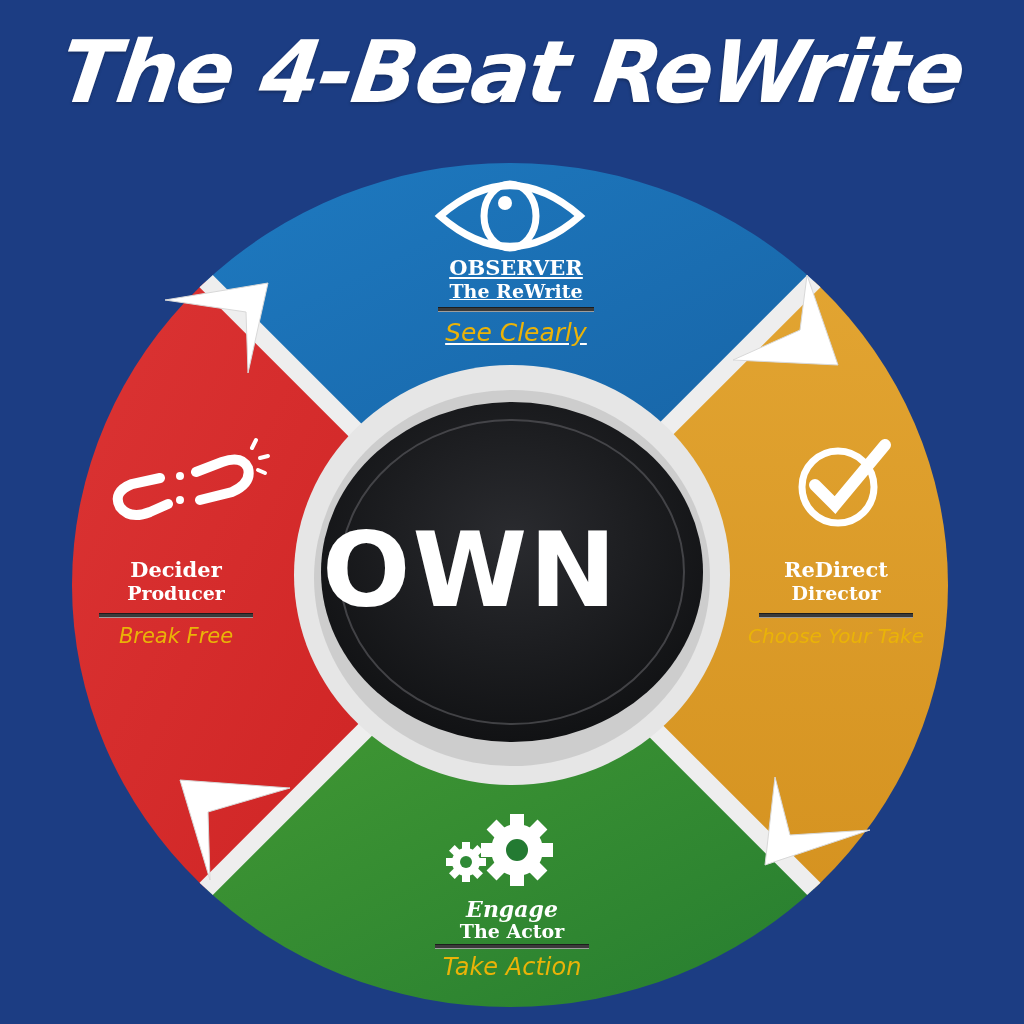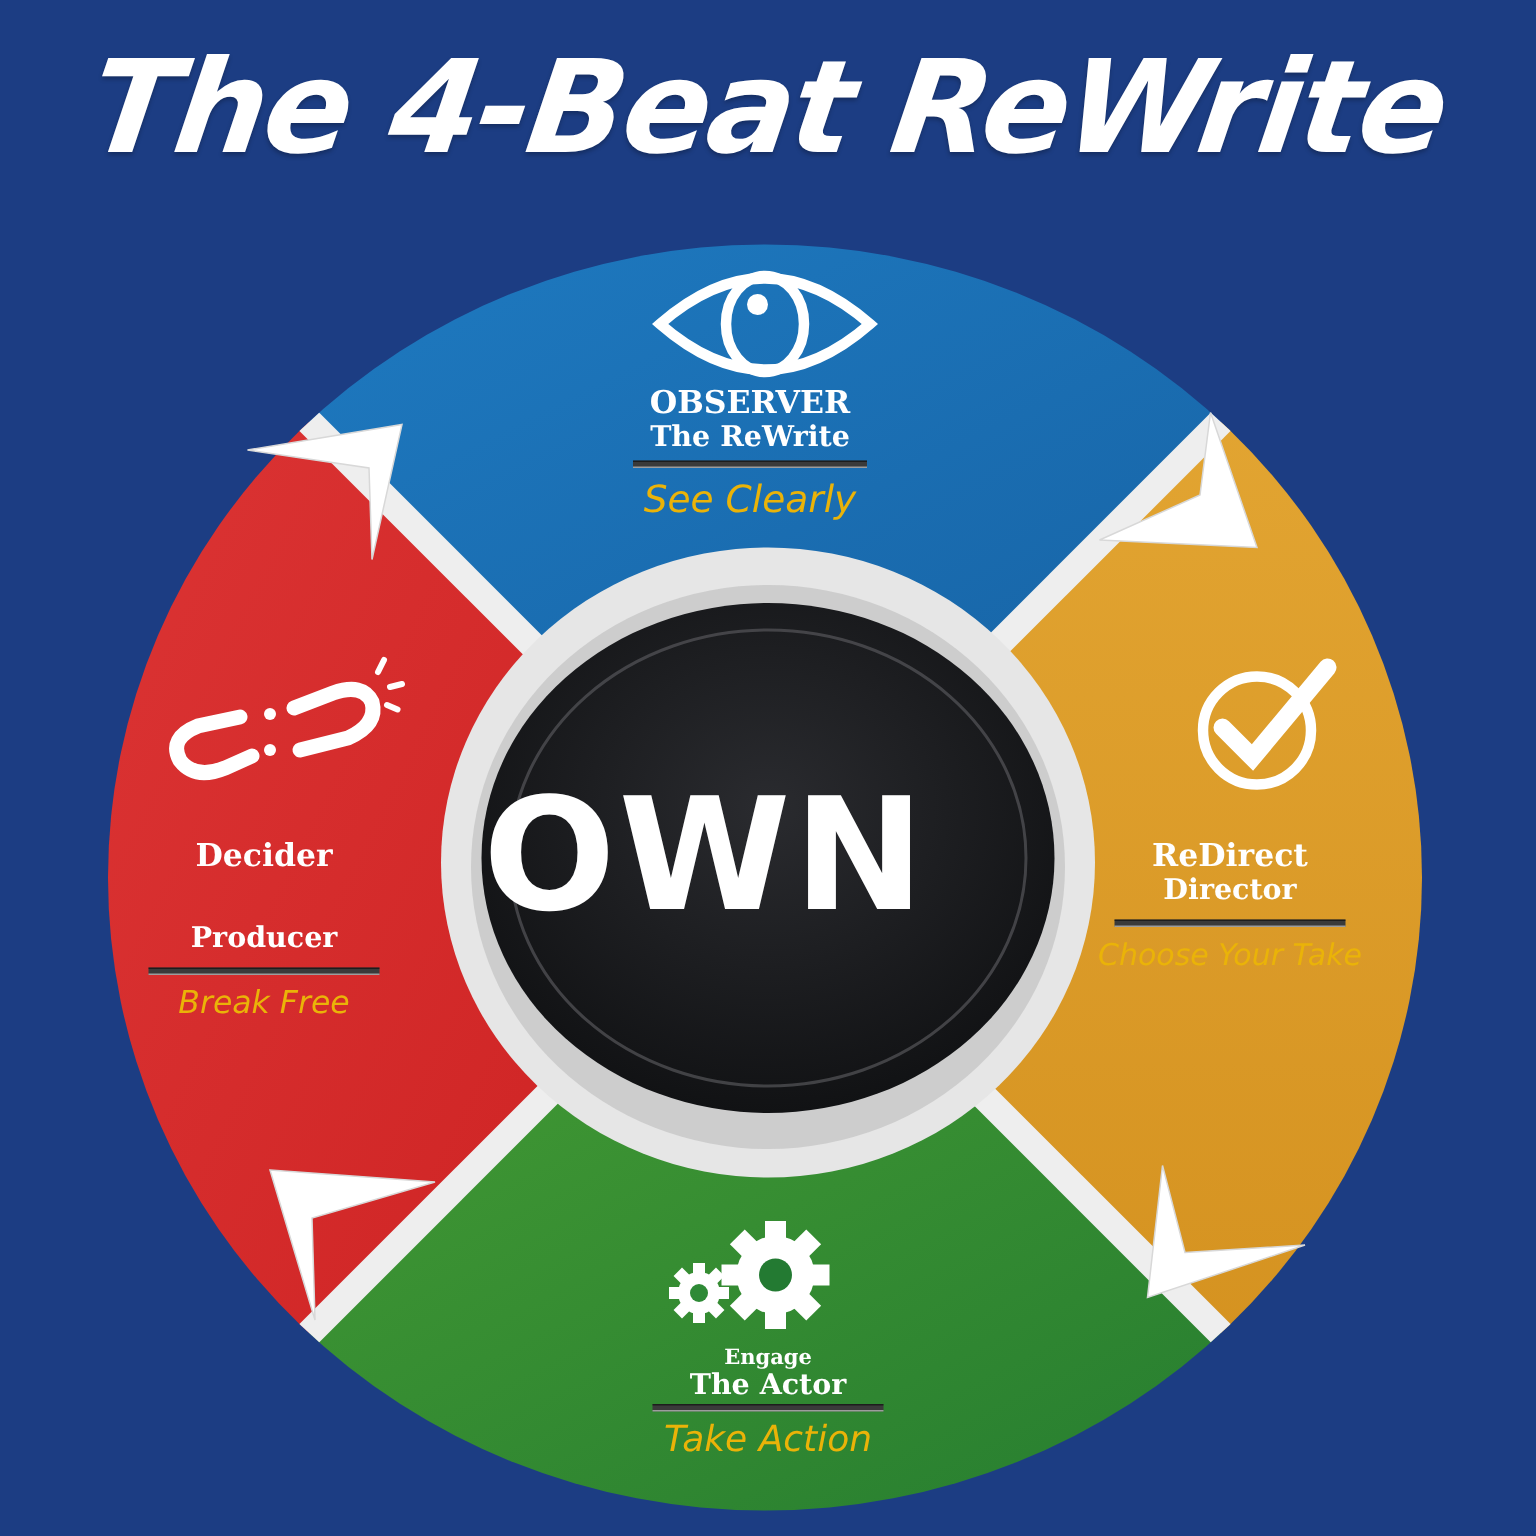--- a/index.html
+++ b/index.html
@@ -149,39 +149,39 @@
     <g stroke-width="4">
       <line x1="252" y1="448" x2="256" y2="440"></line>
       <line x1="260" y1="458" x2="268" y2="456"></line>
       <line x1="258" y1="470" x2="265" y2="473"></line>
     </g>
   </g>
 </svg>
 
 <div class="own-text">OWN</div>
 
-<div class="label" style="left:400px; top:255px; width:200px;">
+<div class="label" style="left:416px; top:255px; width:200px;text-decoration:underline;">
   <span class="l1" style="font-size:21px;">OBSERVER</span>
   <span class="l2" style="font-size:19px;">The ReWrite</span>
   <span class="rule" style="width:156px; margin-top:4px;"></span>
   <span class="tag" style="font-size:25px;">See Clearly</span>
 </div>
 
-<div class="label" style="left:720px; top:557px; width:200px;">
+<div class="label" style="left:736px; top:557px; width:200px;">
   <span class="l1" style="font-size:21px;">ReDirect</span>
   <span class="l2" style="font-size:19px;">Director</span>
   <span class="rule" style="width:154px;"></span>
   <span class="tag" style="font-size:20px;">Choose Your Take</span>
 </div>
 
 <div class="label" style="left:412px; top:898px; width:200px;">
-  <span class="l1" style="font-size:14px; line-height:1.05;">Engage</span>
+  <span class="l1" style="font-size:22px; line-height:1.05;font-style:italic;">Engage</span>
   <span class="l2" style="font-size:19px; line-height:1.1;">The Actor</span>
   <span class="rule" style="width:154px; margin:2px auto 4px auto;"></span>
   <span class="tag" style="font-size:24px;">Take Action</span>
 </div>
 
 <div class="label" style="left:76px; top:557px; width:200px;">
   <span class="l1" style="font-size:21px;text-align:center;">Decider</span>
-  <span class="l2" style="font-size:19px;margin-top:32px;">Producer</span>
+  <span class="l2" style="font-size:19px;">Producer</span>
   <span class="rule" style="width:154px;"></span>
   <span class="tag" style="font-size:21px;">Break Free</span>
 </div>
 
 </body></html>

